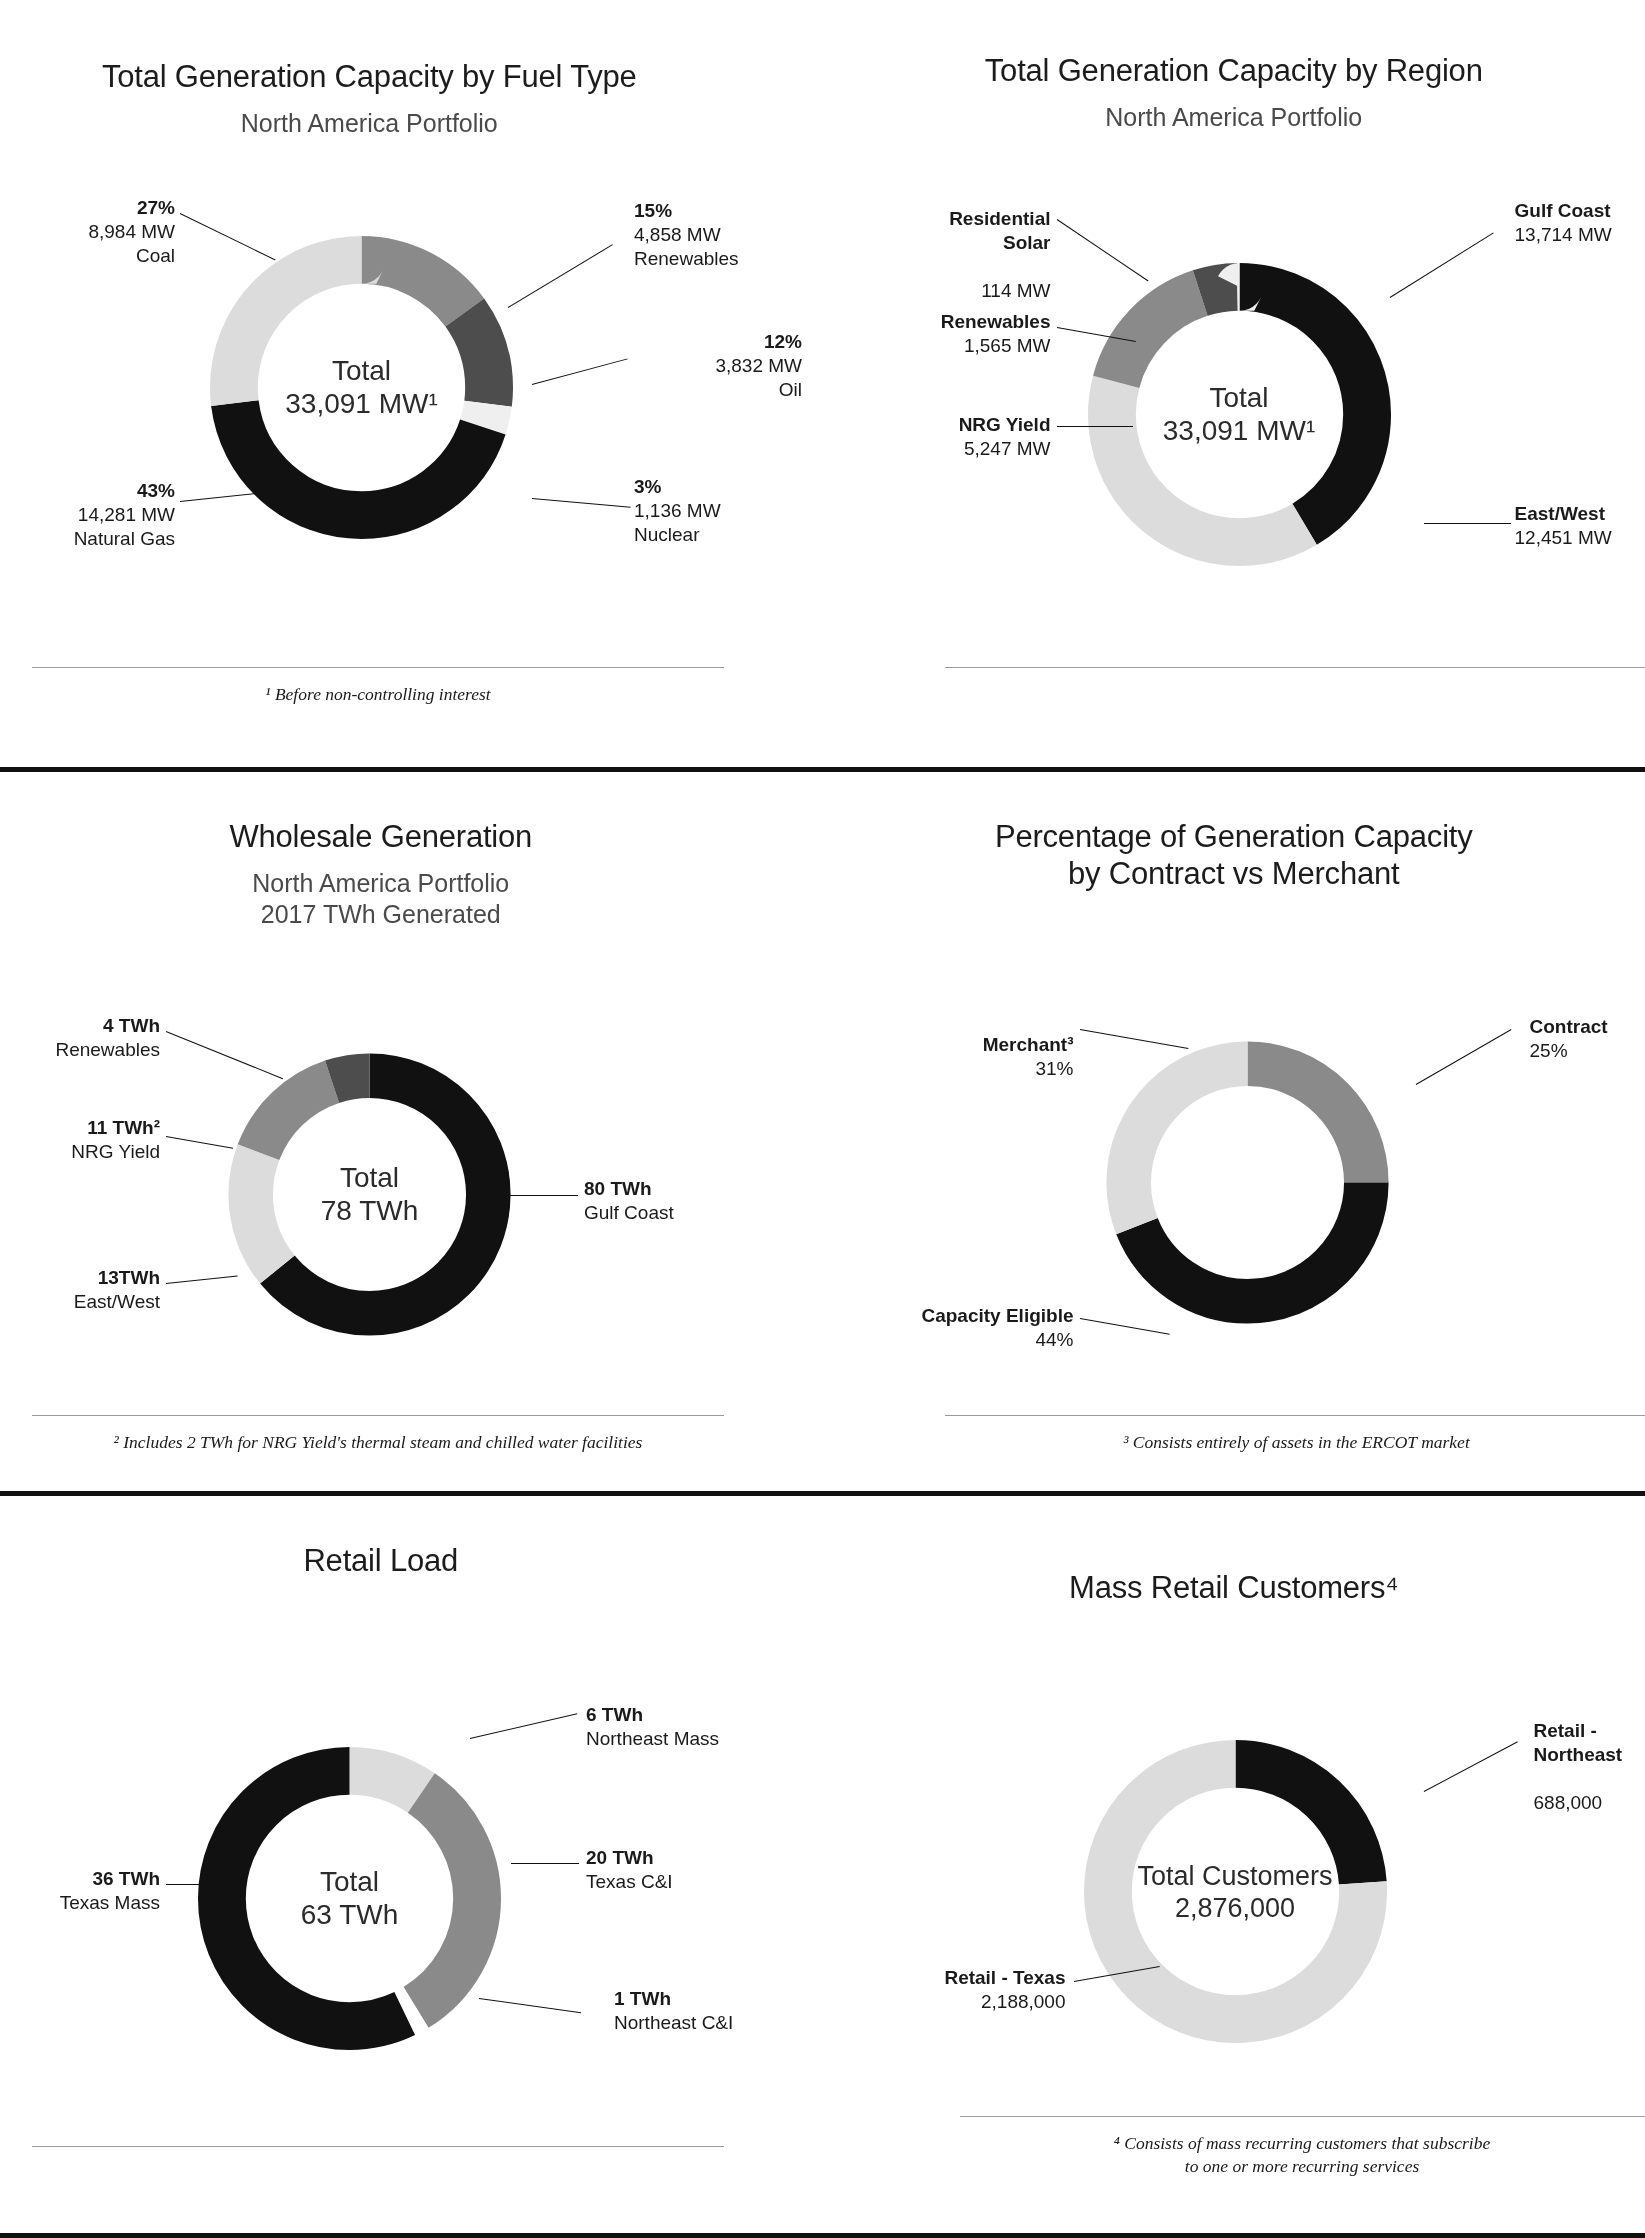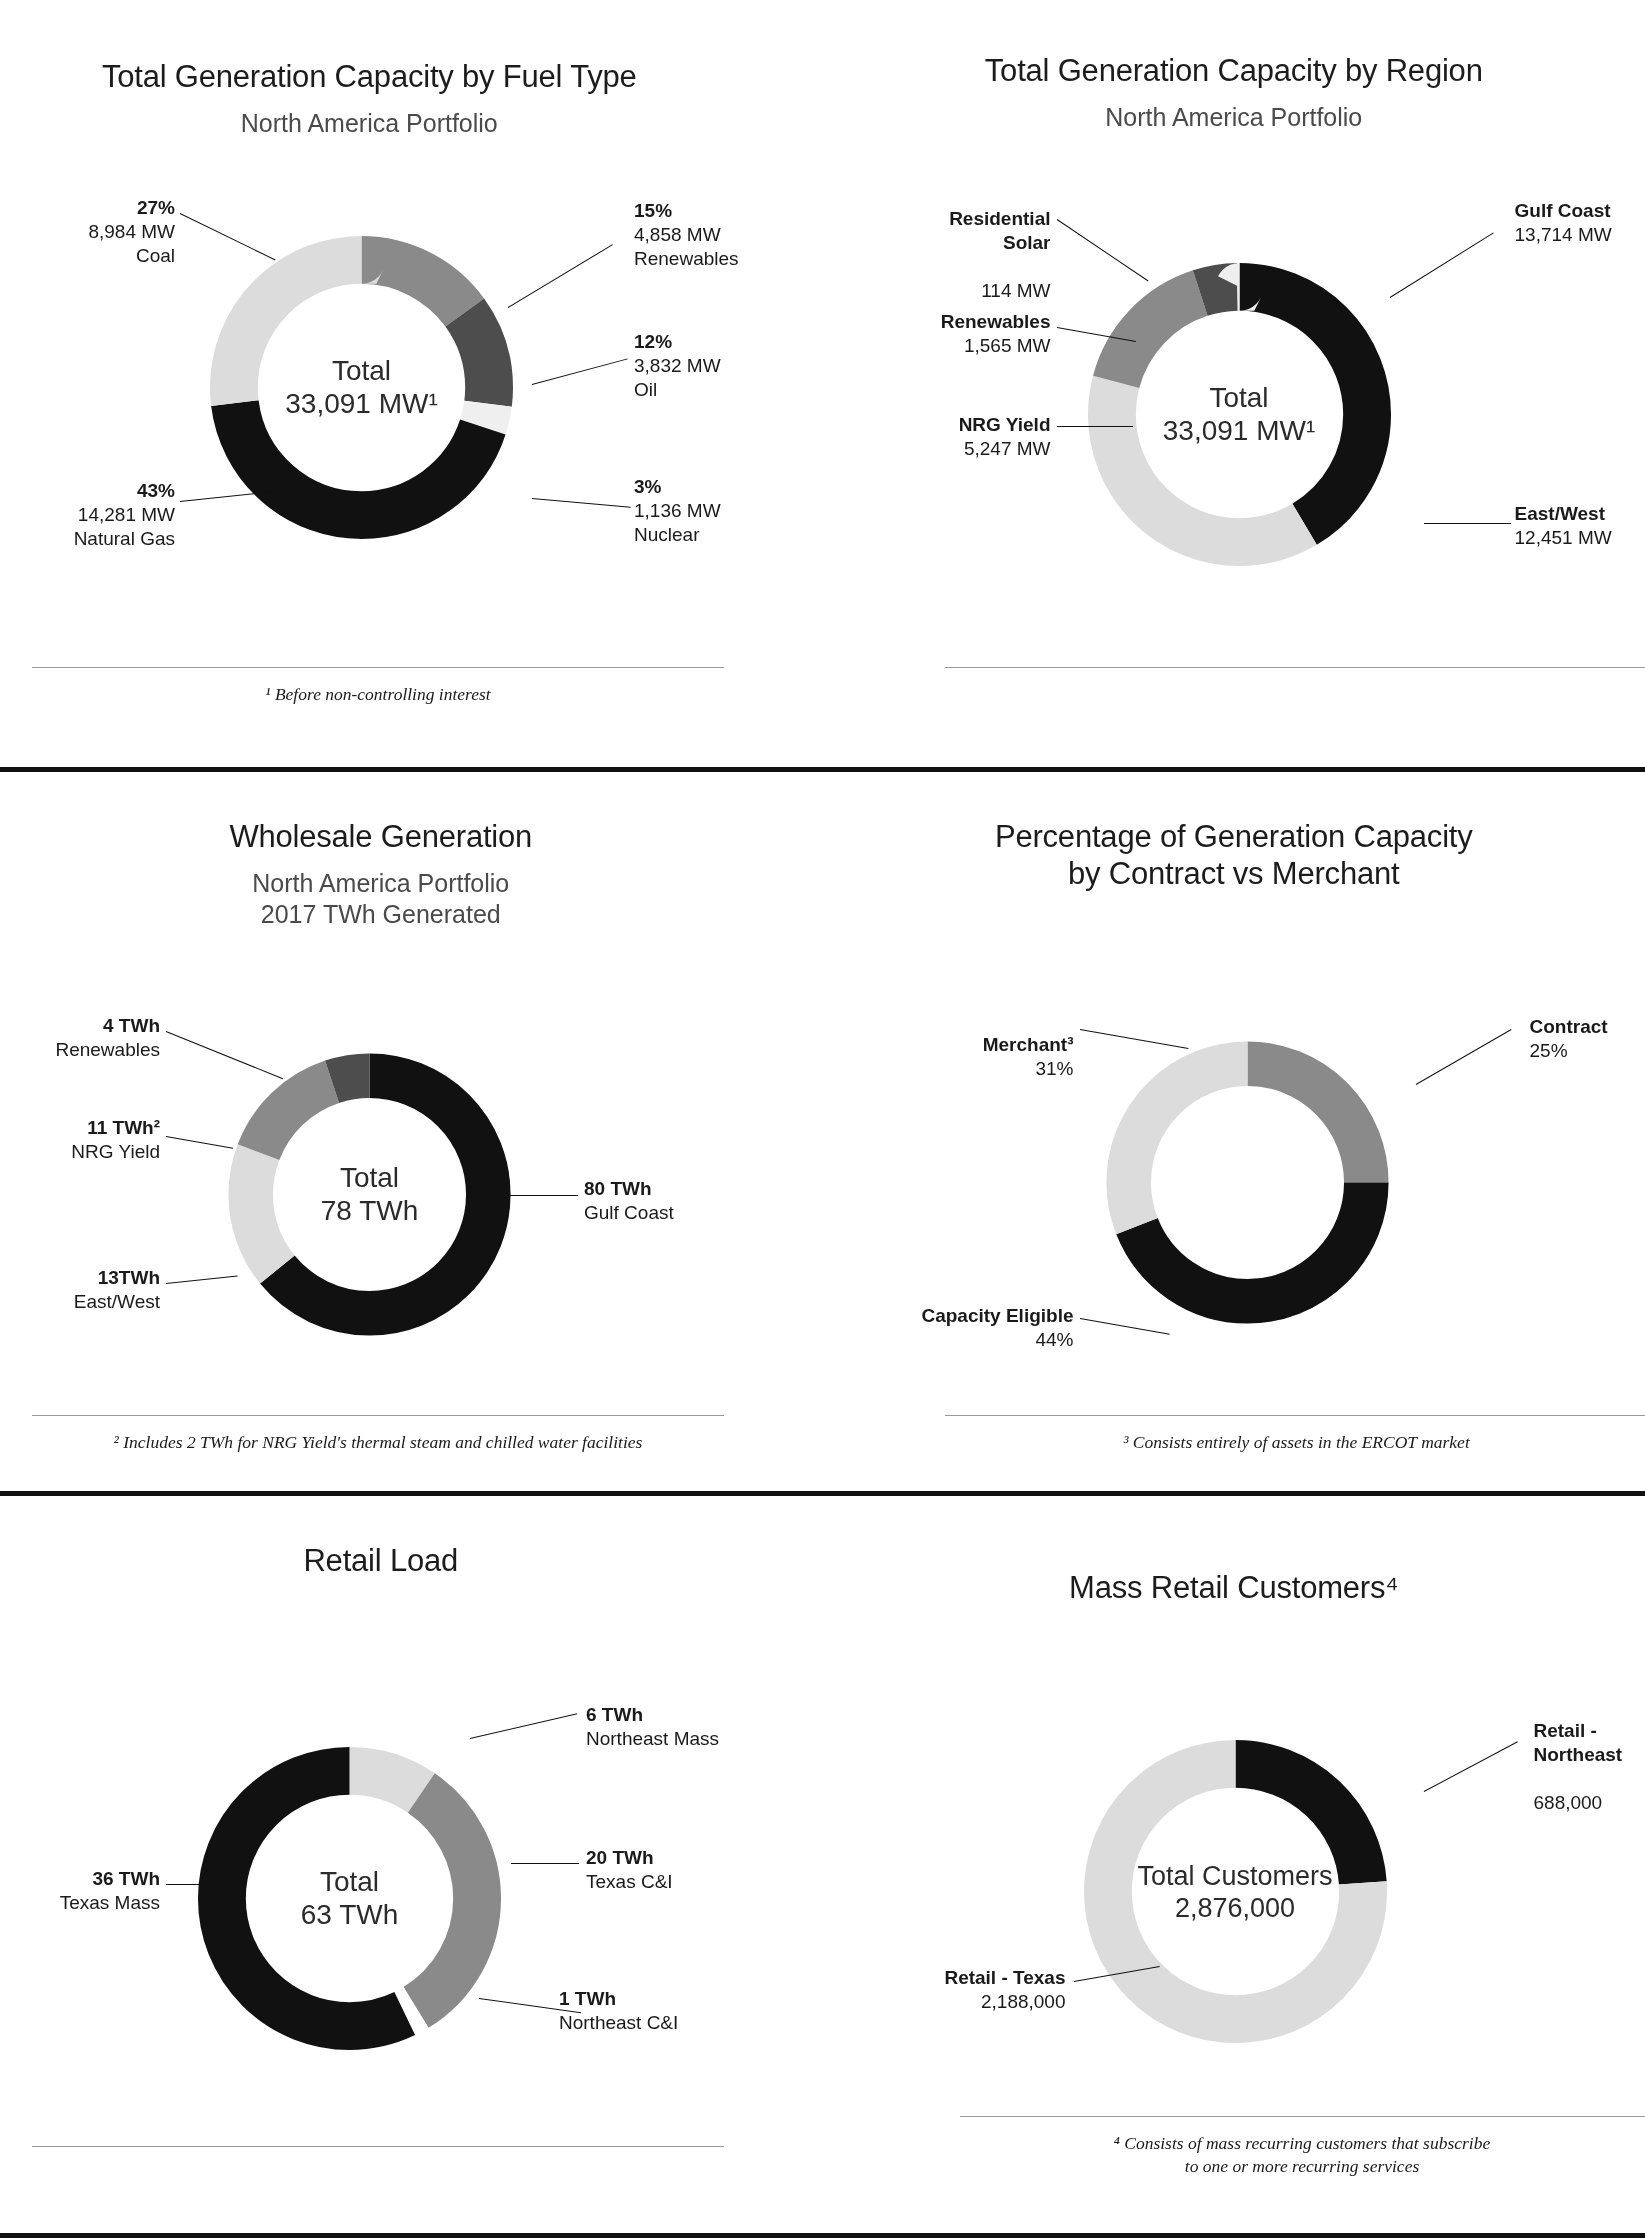--- a/index.html
+++ b/index.html
@@ -133,21 +133,21 @@
       </div>
       <div class="leader" style="left:180px; top:213px; width:106px; transform:rotate(26deg);"></div>
 
       <div class="callout right" style="left:634px; top:199px; width:198px;">
         <span class="c-bold">15%</span>
         <span class="c-reg">4,858 MW</span>
         <span class="c-reg">Renewables</span>
       </div>
       <div class="leader" style="left:508px; top:307px; width:122px; transform:rotate(-31deg);"></div>
 
-      <div class="callout right" style="left:634px; top:330px; width:198px;">
+      <div class="callout right" style="left:604px; top:330px; width:198px;text-align:right;">
         <span class="c-bold">12%</span>
         <span class="c-reg">3,832 MW</span>
         <span class="c-reg">Oil</span>
       </div>
       <div class="leader" style="left:532px; top:384px; width:99px; transform:rotate(-15deg);"></div>
 
       <div class="callout right" style="left:634px; top:475px; width:198px;">
         <span class="c-bold">3%</span>
         <span class="c-reg">1,136 MW</span>
         <span class="c-reg">Nuclear</span>
@@ -349,21 +349,21 @@
         <span class="c-reg">Northeast Mass</span>
       </div>
       <div class="leader" style="left:470px; top:242px; width:110px; transform:rotate(-13deg);"></div>
 
       <div class="callout right" style="left:586px; top:350px; width:221px;">
         <span class="c-bold">20 TWh</span>
         <span class="c-reg">Texas C&amp;I</span>
       </div>
       <div class="leader" style="left:511px; top:367px; width:68px;"></div>
 
-      <div class="callout right" style="left:559px; top:491px; width:221px;">
+      <div class="callout right" style="left:614px; top:491px; width:221px;">
         <span class="c-bold">1 TWh</span>
         <span class="c-reg">Northeast C&amp;I</span>
       </div>
       <div class="leader" style="left:479px; top:502px; width:103px; transform:rotate(8deg);"></div>
 
       <div class="callout left" style="left:0px; top:371px; width:160px;">
         <span class="c-bold">36 TWh</span>
         <span class="c-reg">Texas Mass</span>
       </div>
       <div class="leader" style="left:166px; top:388px; width:57px;"></div>

